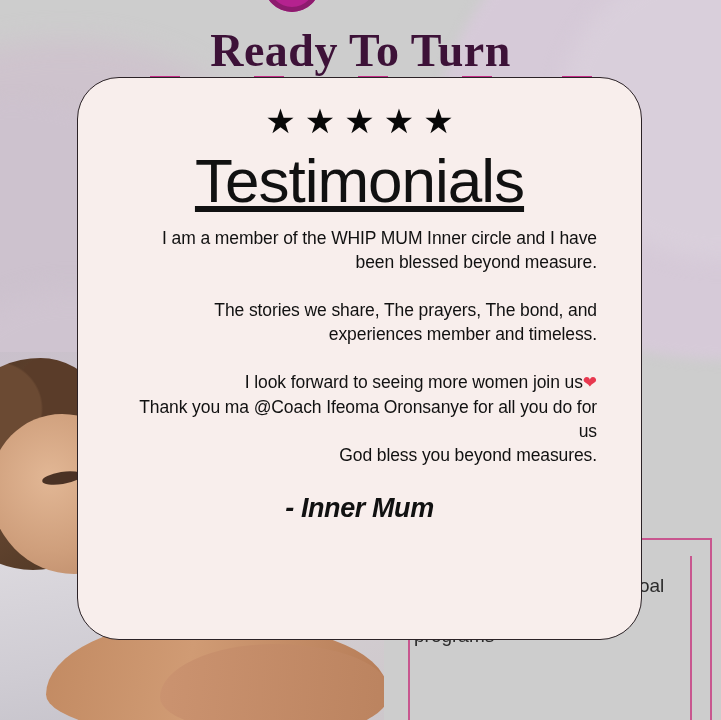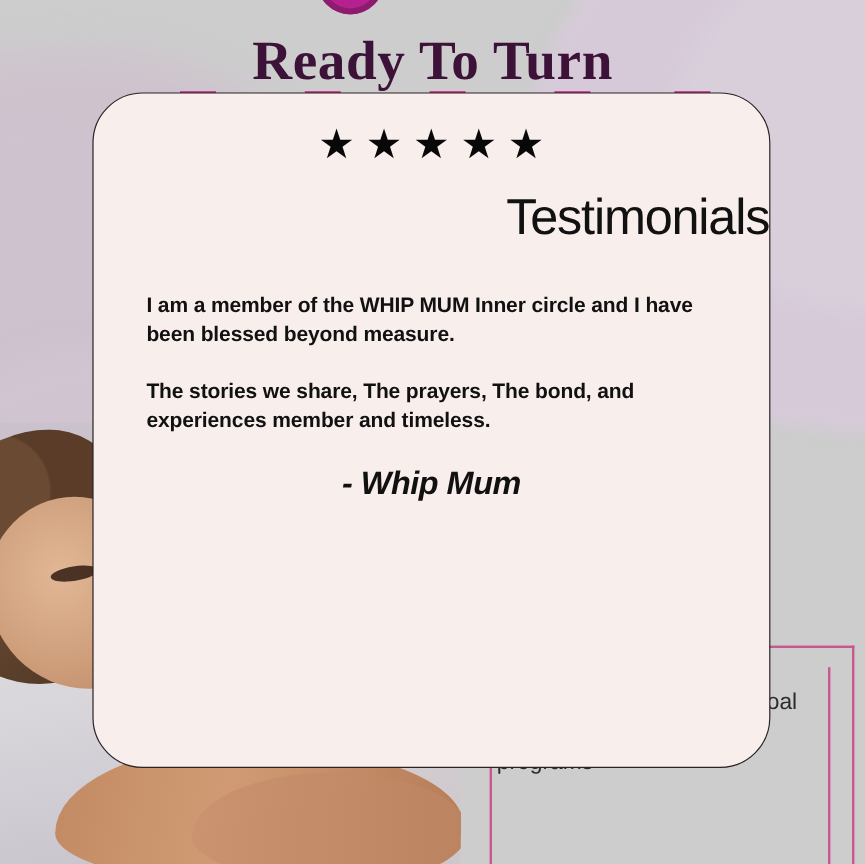--- a/index.html
+++ b/index.html
@@ -291,35 +291,36 @@
     text-align: center;
     font-size: 34px;
     line-height: 34px;
     letter-spacing: 9px;
     color: #080808;
     padding-left: 9px;
   }
 
   .card-title {
     margin-top: 10px;
-    text-align: right;
-    font-size: 42px;
+    text-align: center;
+    font-size: 62px;
     line-height: 66px;
     font-weight: 400;
     color: #111111;
     letter-spacing: -1px;
+    text-decoration: underline;
   }
 
   .card-body {
-    margin-top: 28px;
+    margin-top: 12px;
     padding: 0 44px;
-    text-align: left;
+    text-align: right;
     font-size: 17.5px;
     line-height: 24px;
-    font-weight: bold;
+    font-weight: normal;
     color: #111111;
     letter-spacing: -.1px;
   }
   .para { margin: 0 0 24px 0; }
   .para:last-of-type { margin-bottom: 0; }
   .heart { color: #e8384f; font-size: 17px; }
 
   .card-sign {
     margin-top: 26px;
     text-align: center;
@@ -383,18 +384,23 @@
 
   <div class="card">
 
     <div class="stars">★★★★★</div>
 
     <div class="card-title">Testimonials</div>
 
     <div class="card-body">
       <p class="para">I am a member of the WHIP MUM Inner circle and I have been blessed beyond measure.</p>
       <p class="para">The stories we share, The prayers, The bond, and experiences member and timeless.</p>
+      <p class="para">
+        <span>I look forward to seeing more women join us</span><span class="heart">❤</span><br>
+        <span>Thank you ma @Coach Ifeoma Oronsanye for all you do for us</span><br>
+        <span>God bless you beyond measures.</span>
+      </p>
     </div>
 
-    <div class="card-sign">- Whip Mum</div>
+    <div class="card-sign">- Inner Mum</div>
   </div>
 
 </div>
 
 </body></html>

